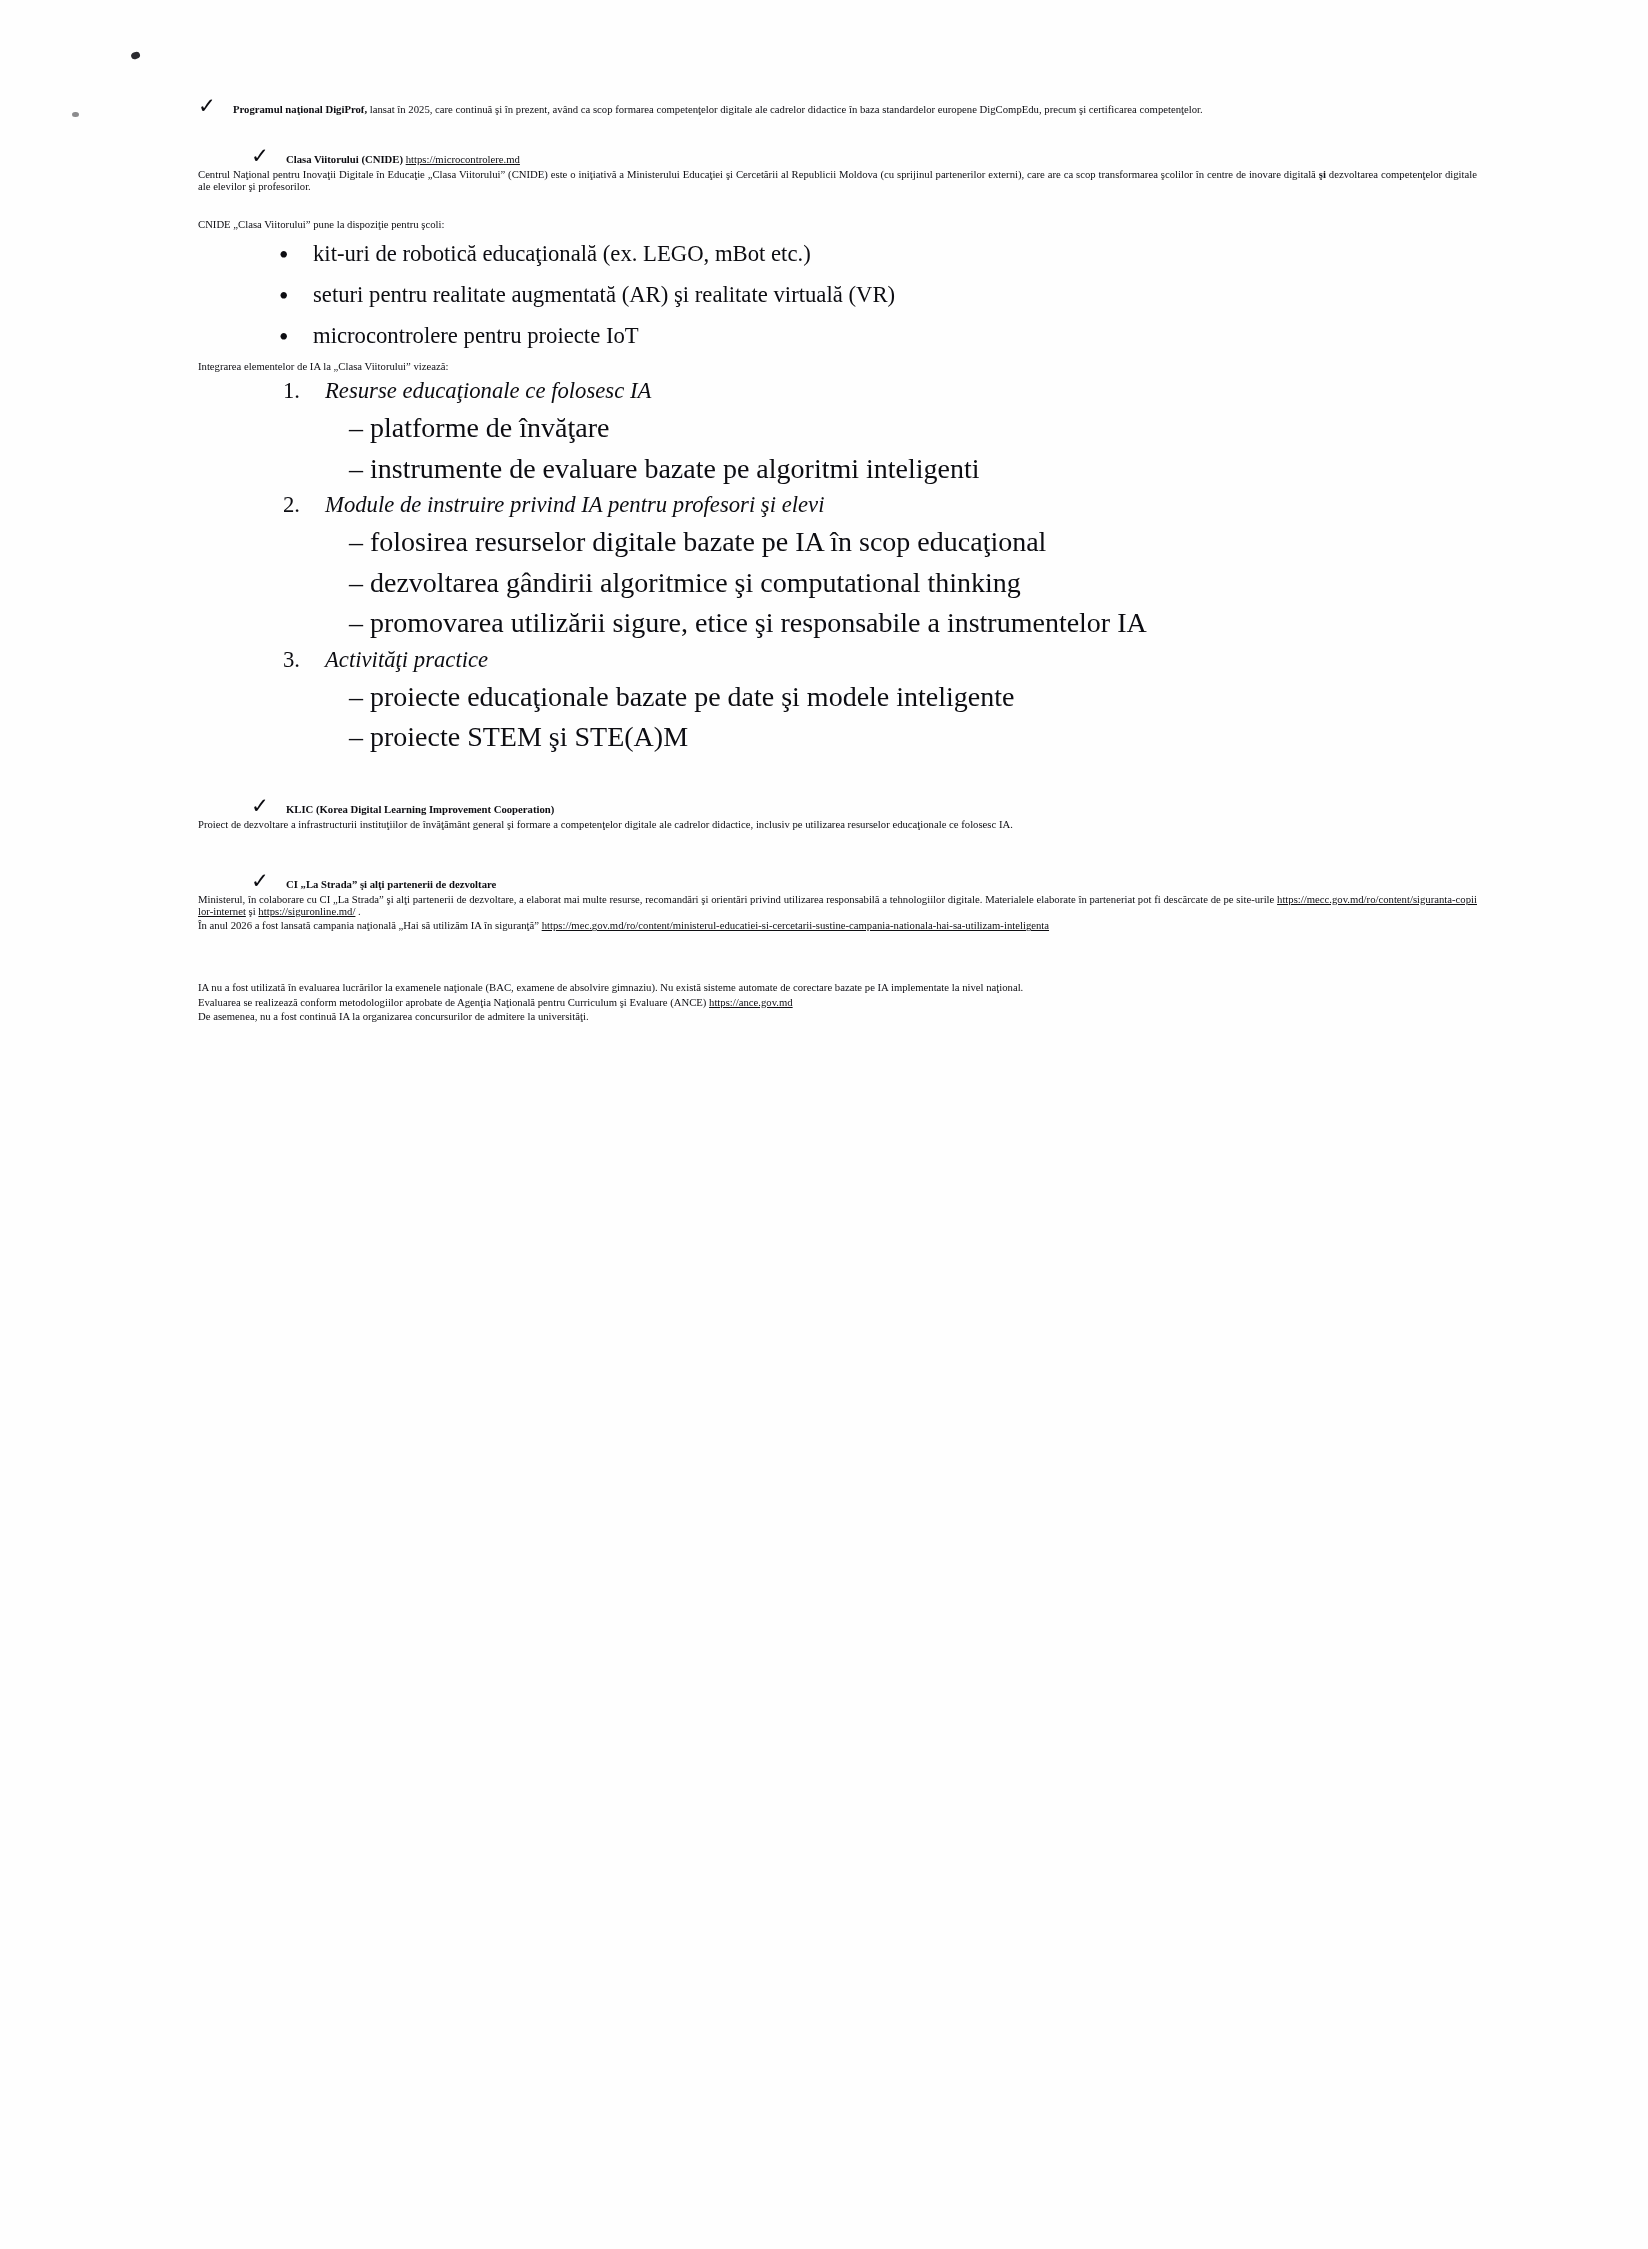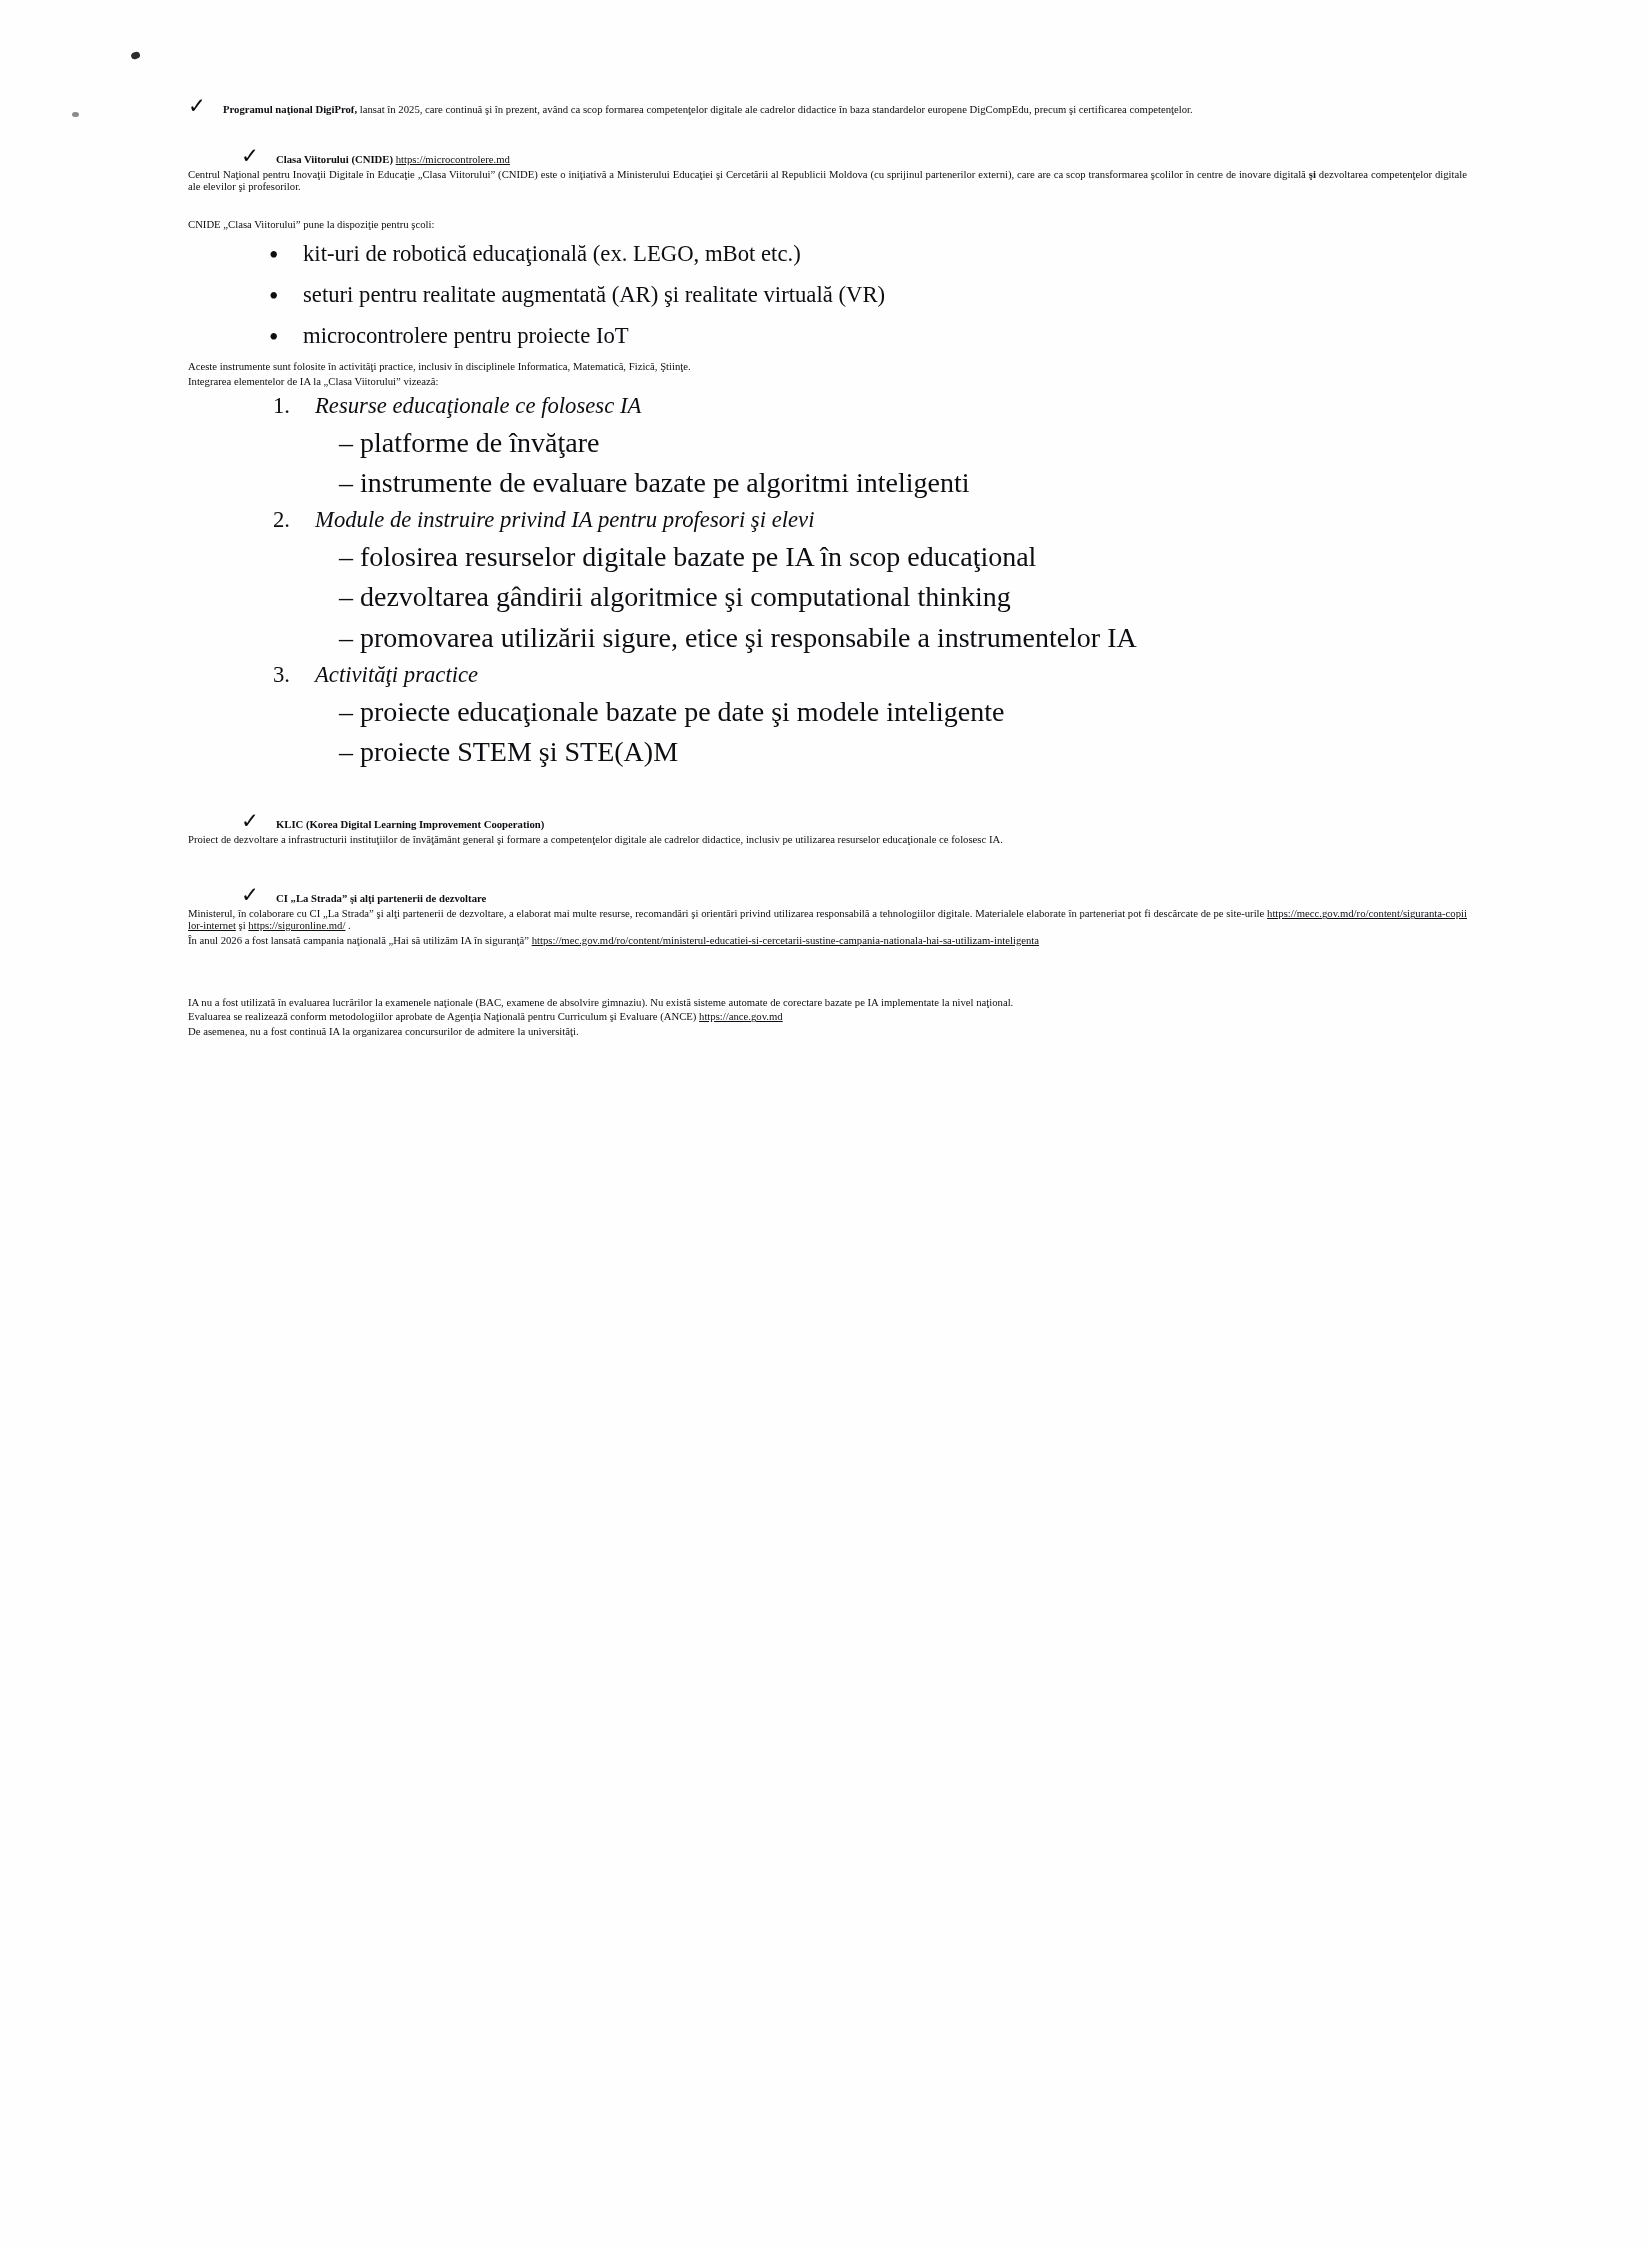--- a/index.html
+++ b/index.html
@@ -14,21 +14,21 @@
   .page {
     width: 1648px;
     min-height: 2250px;
     background: #fefefe;
     position: relative;
     box-sizing: border-box;
     padding: 0;
   }
   .content {
     position: absolute;
-    left: 188px;
+    left: 198px;
     top: 93px;
     width: 1279px;
   }
   .speck {
     position: absolute;
     background: #2b2b30;
     border-radius: 50%;
   }
   .speck-a { left: 131px; top: 52px; width: 9.3px; height: 6.7px; transform: rotate(-20deg); }
   .speck-b { left: 72px; top: 112px; width: 6.7px; height: 5.3px; opacity: .55; }
@@ -140,21 +140,20 @@
     <div class="gap-md"></div>
 
     <div class="para">CNIDE „Clasa Viitorului” pune la dispoziţie pentru şcoli:</div>
 
     <ul class="dots">
       <li>kit-uri de robotică educaţională (ex. LEGO, mBot etc.)</li>
       <li>seturi pentru realitate augmentată (AR) şi realitate virtuală (VR)</li>
       <li>microcontrolere pentru proiecte IoT</li>
     </ul>
 
-    <div class="para just">Aceste instrumente sunt folosite în activităţi practice, inclusiv în disciplinele Informatica, Matematică, Fizică, Ştiinţe.</div>
 
     <div class="para">Integrarea elementelor de IA la „Clasa Viitorului” vizează:</div>
 
     <ol class="nums">
       <li>
         <span class="ital">Resurse educaţionale ce folosesc IA</span>
         <span class="sub">– platforme de învăţare</span>
         <span class="sub">– instrumente de evaluare bazate pe algoritmi inteligenti</span>
       </li>
       <li>

